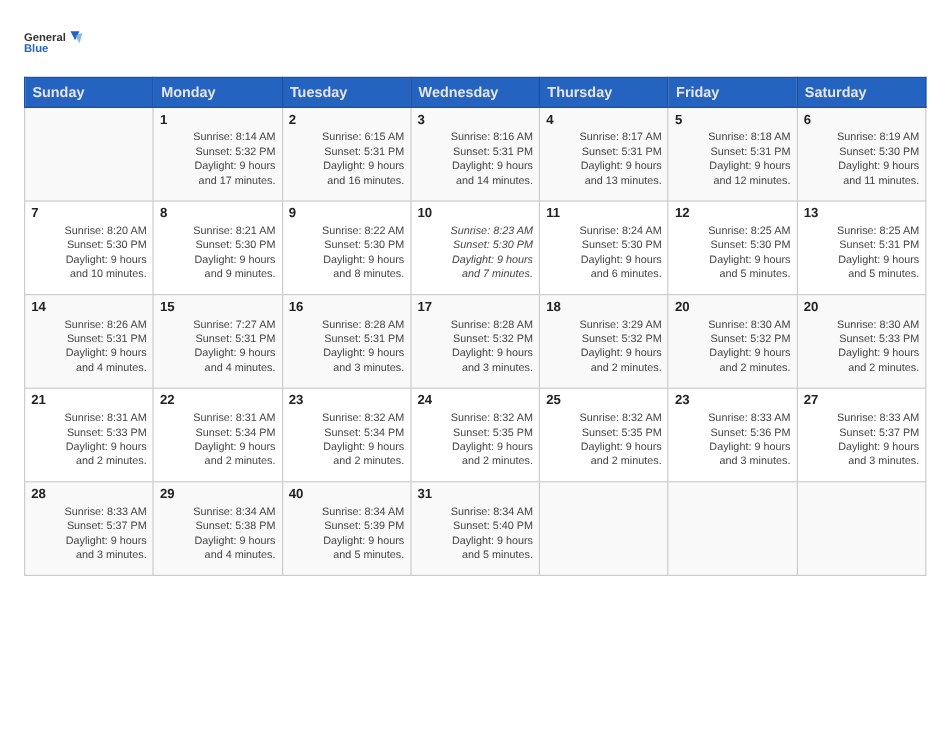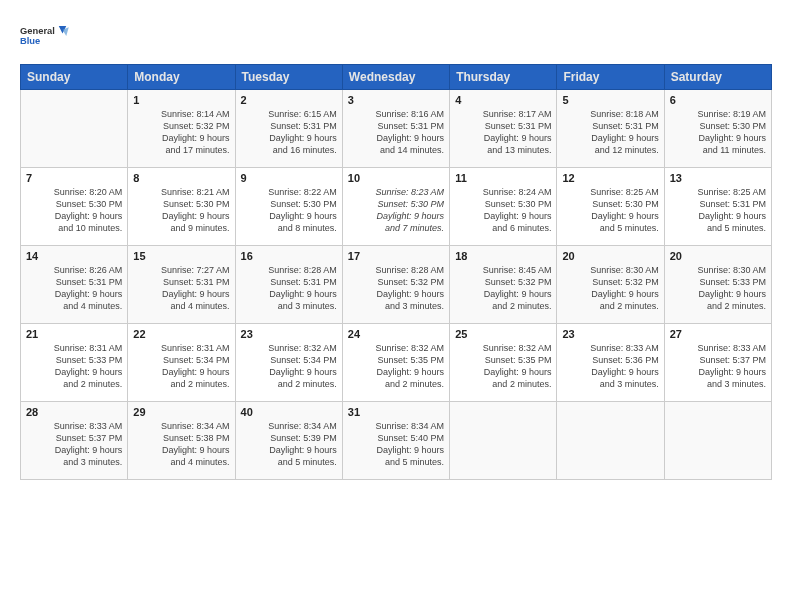--- a/index.html
+++ b/index.html
@@ -234,21 +234,21 @@
           </td>
           <td>
             <span class="day-num">17</span>
             <div class="day-info" style="white-space: pre-line;">Sunrise: 8:28 AM
 Sunset: 5:32 PM
 Daylight: 9 hours
 and 3 minutes.</div>
           </td>
           <td>
             <span class="day-num">18</span>
-            <div class="day-info" style="white-space: pre-line;">Sunrise: 8:45 AM
+            <div class="day-info" style="white-space: pre-line;">Sunrise: 3:29 AM
 Sunset: 5:32 PM
 Daylight: 9 hours
 and 2 minutes.</div>
           </td>
           <td>
             <span class="day-num">20</span>
             <div class="day-info" style="white-space: pre-line;">Sunrise: 8:30 AM
 Sunset: 5:32 PM
 Daylight: 9 hours
 and 2 minutes.</div>

